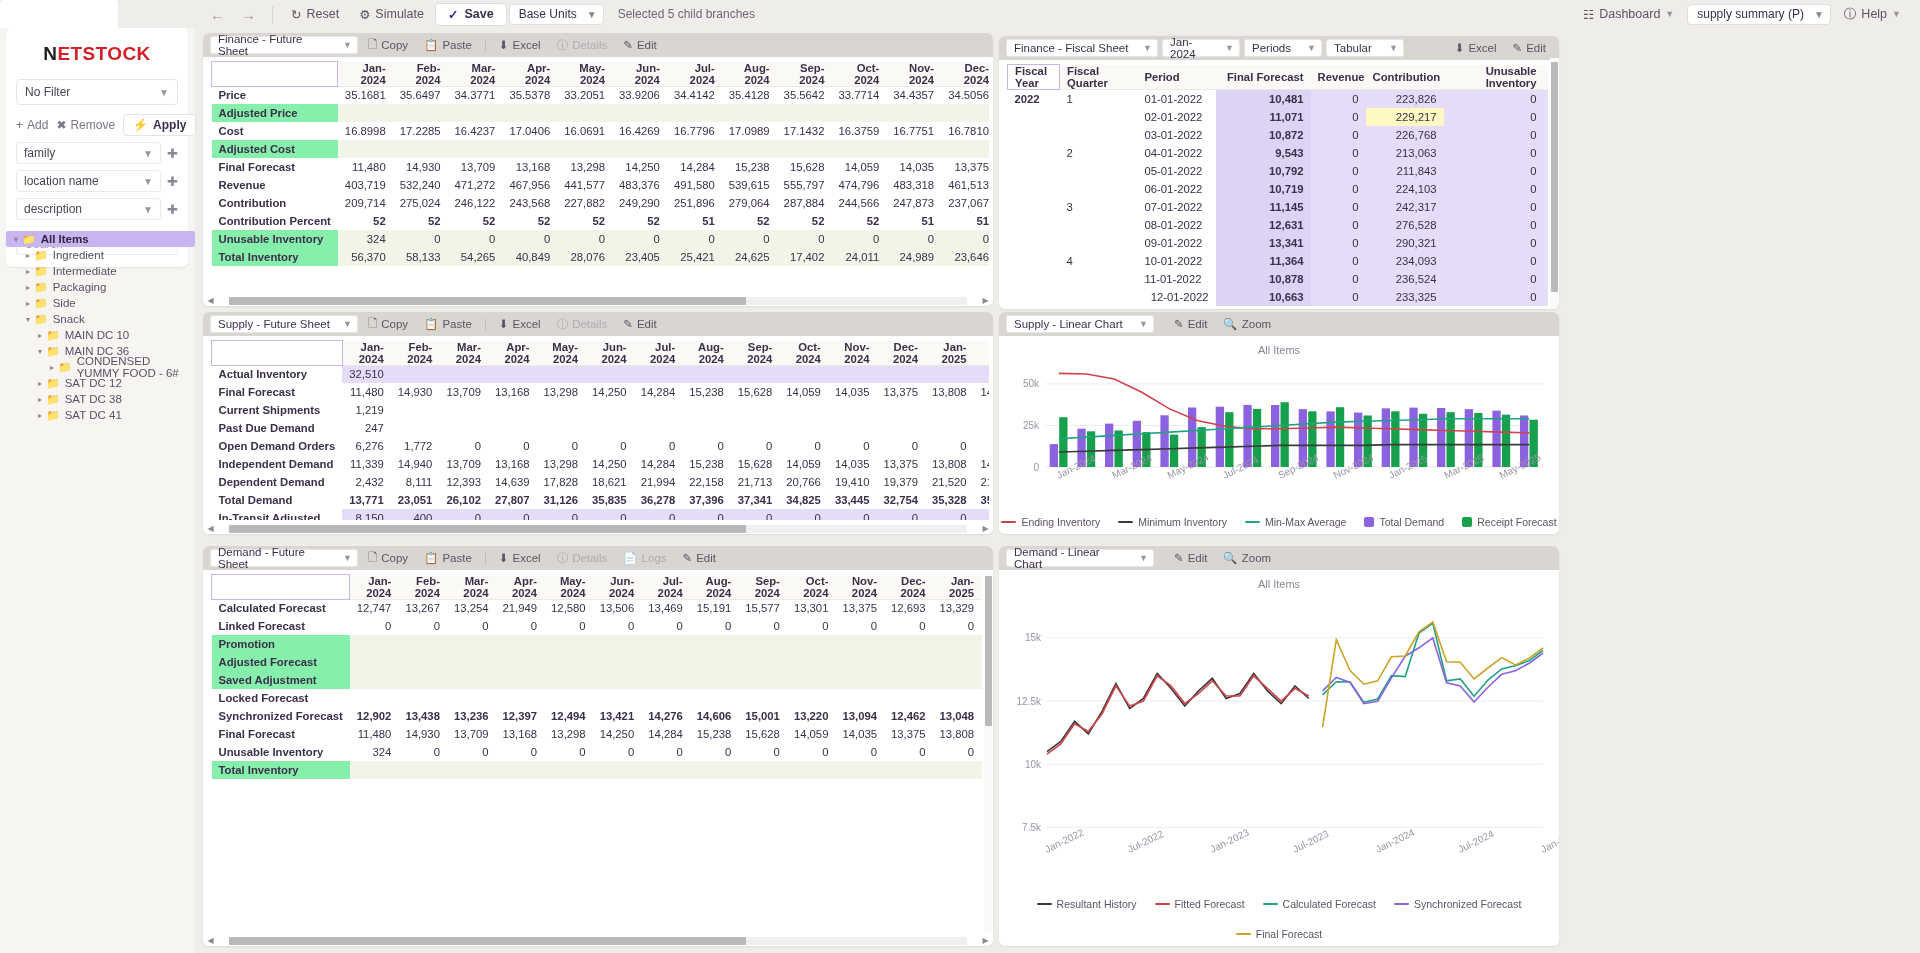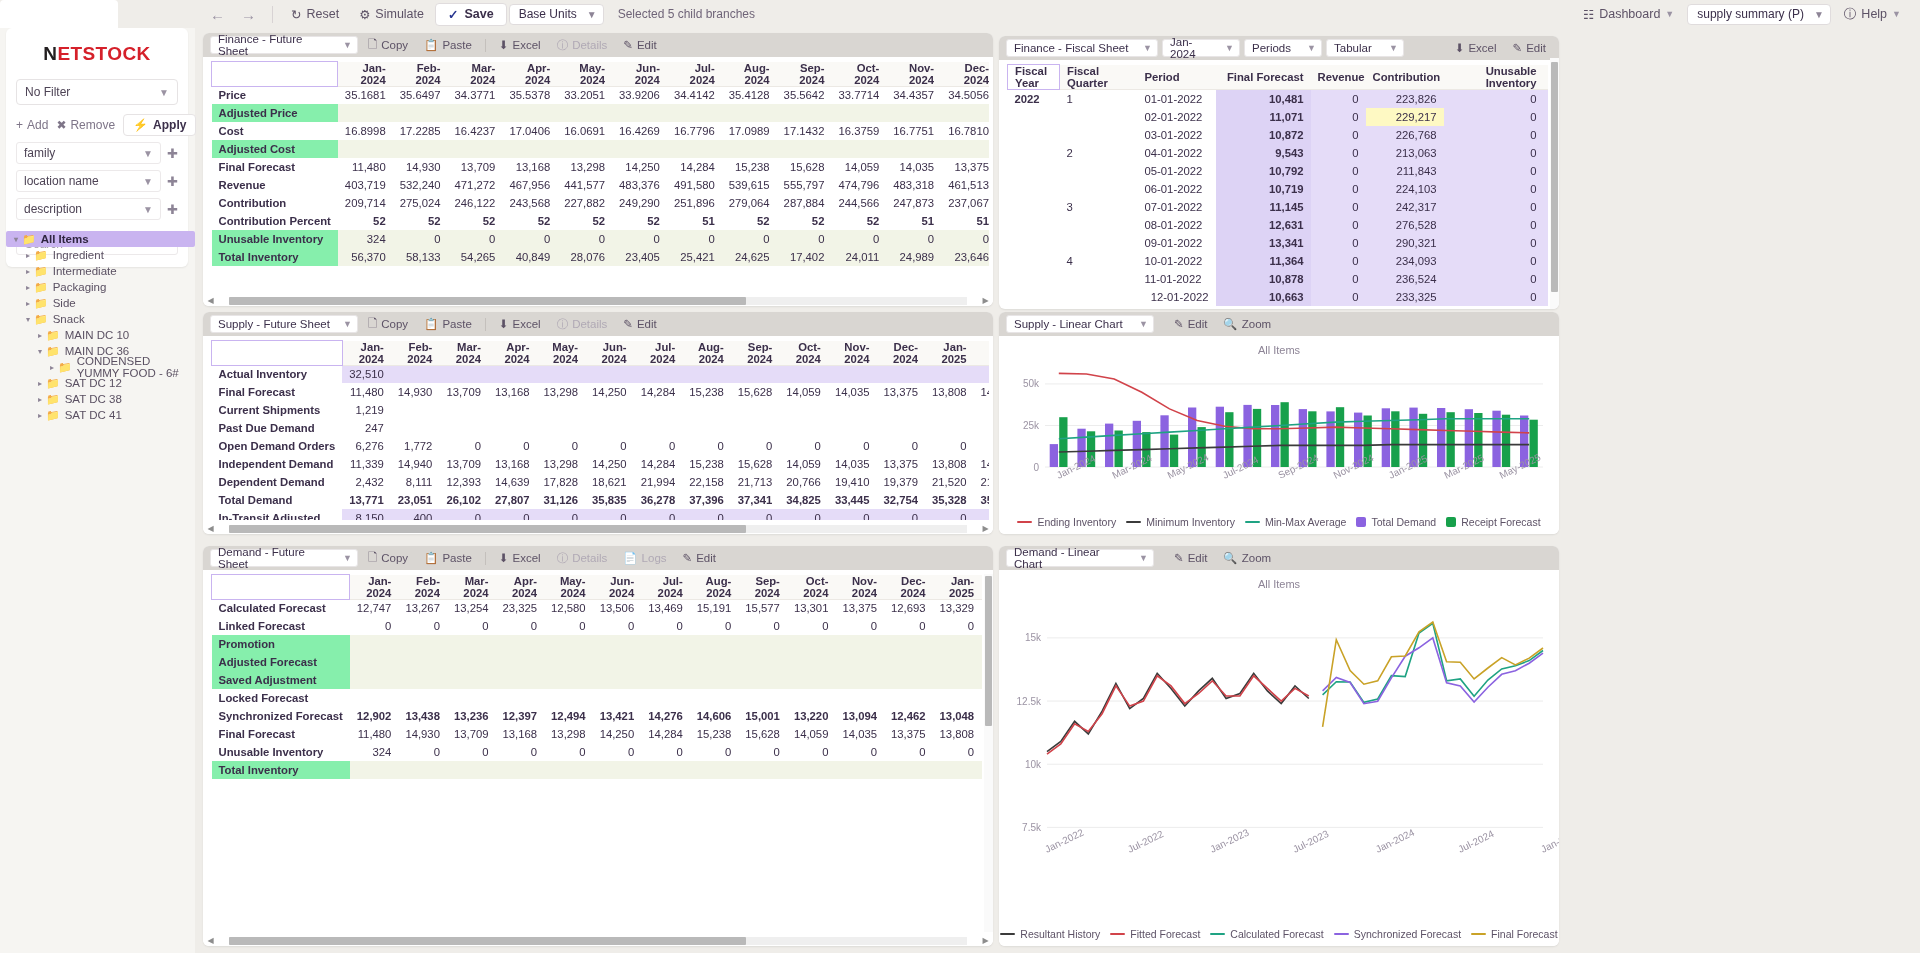--- a/index.html
+++ b/index.html
@@ -100,21 +100,21 @@
   .hs-track { flex:1; height:8px; background:#efefef; position:relative; margin:0 13px;}
   .hs-thumb { position:absolute; top:0; height:8px; background:#b9b9b9; border-radius:1px;}
   .hs-a { color:#8d8d8d; font-size:8px; width:11px; text-align:center; }
   .vscroll { position:absolute; right:0; top:22px; bottom:0; width:9px; background:#fafafa; }
   .vs-thumb { position:absolute; left:1px; width:7px; background:#b9b9b9; border-radius:1px; }
 
   
   .chartbody { position:absolute; left:0; right:0; top:24px; bottom:0; background:#fff; }
   .chart-title { text-align:center; color:#8d8496; font-size:11px; padding-top:8px; }
   .legend { position:absolute; left:0; right:0; bottom:6px; display:flex;
-            justify-content:center; gap:10px; font-size:10.5px; color:#5d5266;
+            justify-content:center; gap:18px; font-size:10.5px; color:#5d5266;
             flex-wrap:wrap; }
   .lgi { display:flex; align-items:center; gap:5px; }
   .lgs { width:15px; height:2.5px; border-radius:1px; }
   .lgb { width:10px; height:10px; border-radius:2px; }
   .axlab { fill:#9b93a3; font-size:10px; font-family:"Liberation Sans", sans-serif; }
   .axlab-r { fill:#9b93a3; font-size:10px; font-family:"Liberation Sans", sans-serif; text-anchor:end;}
 </style>
 </head>
 <body>
 
@@ -980,21 +980,21 @@
             <th>Jan-2025</th>
             <th>Feb-2025</th>
           </tr>
         </thead>
         <tbody>
           <tr class="">
             <td class="lbl">Calculated Forecast</td>
             <td>12,747</td>
             <td>13,267</td>
             <td>13,254</td>
-            <td>23,325</td>
+            <td>21,949</td>
             <td>12,580</td>
             <td>13,506</td>
             <td>13,469</td>
             <td>15,191</td>
             <td>15,577</td>
             <td>13,301</td>
             <td>13,375</td>
             <td>12,693</td>
             <td>13,329</td>
             <td>13,768</td>

